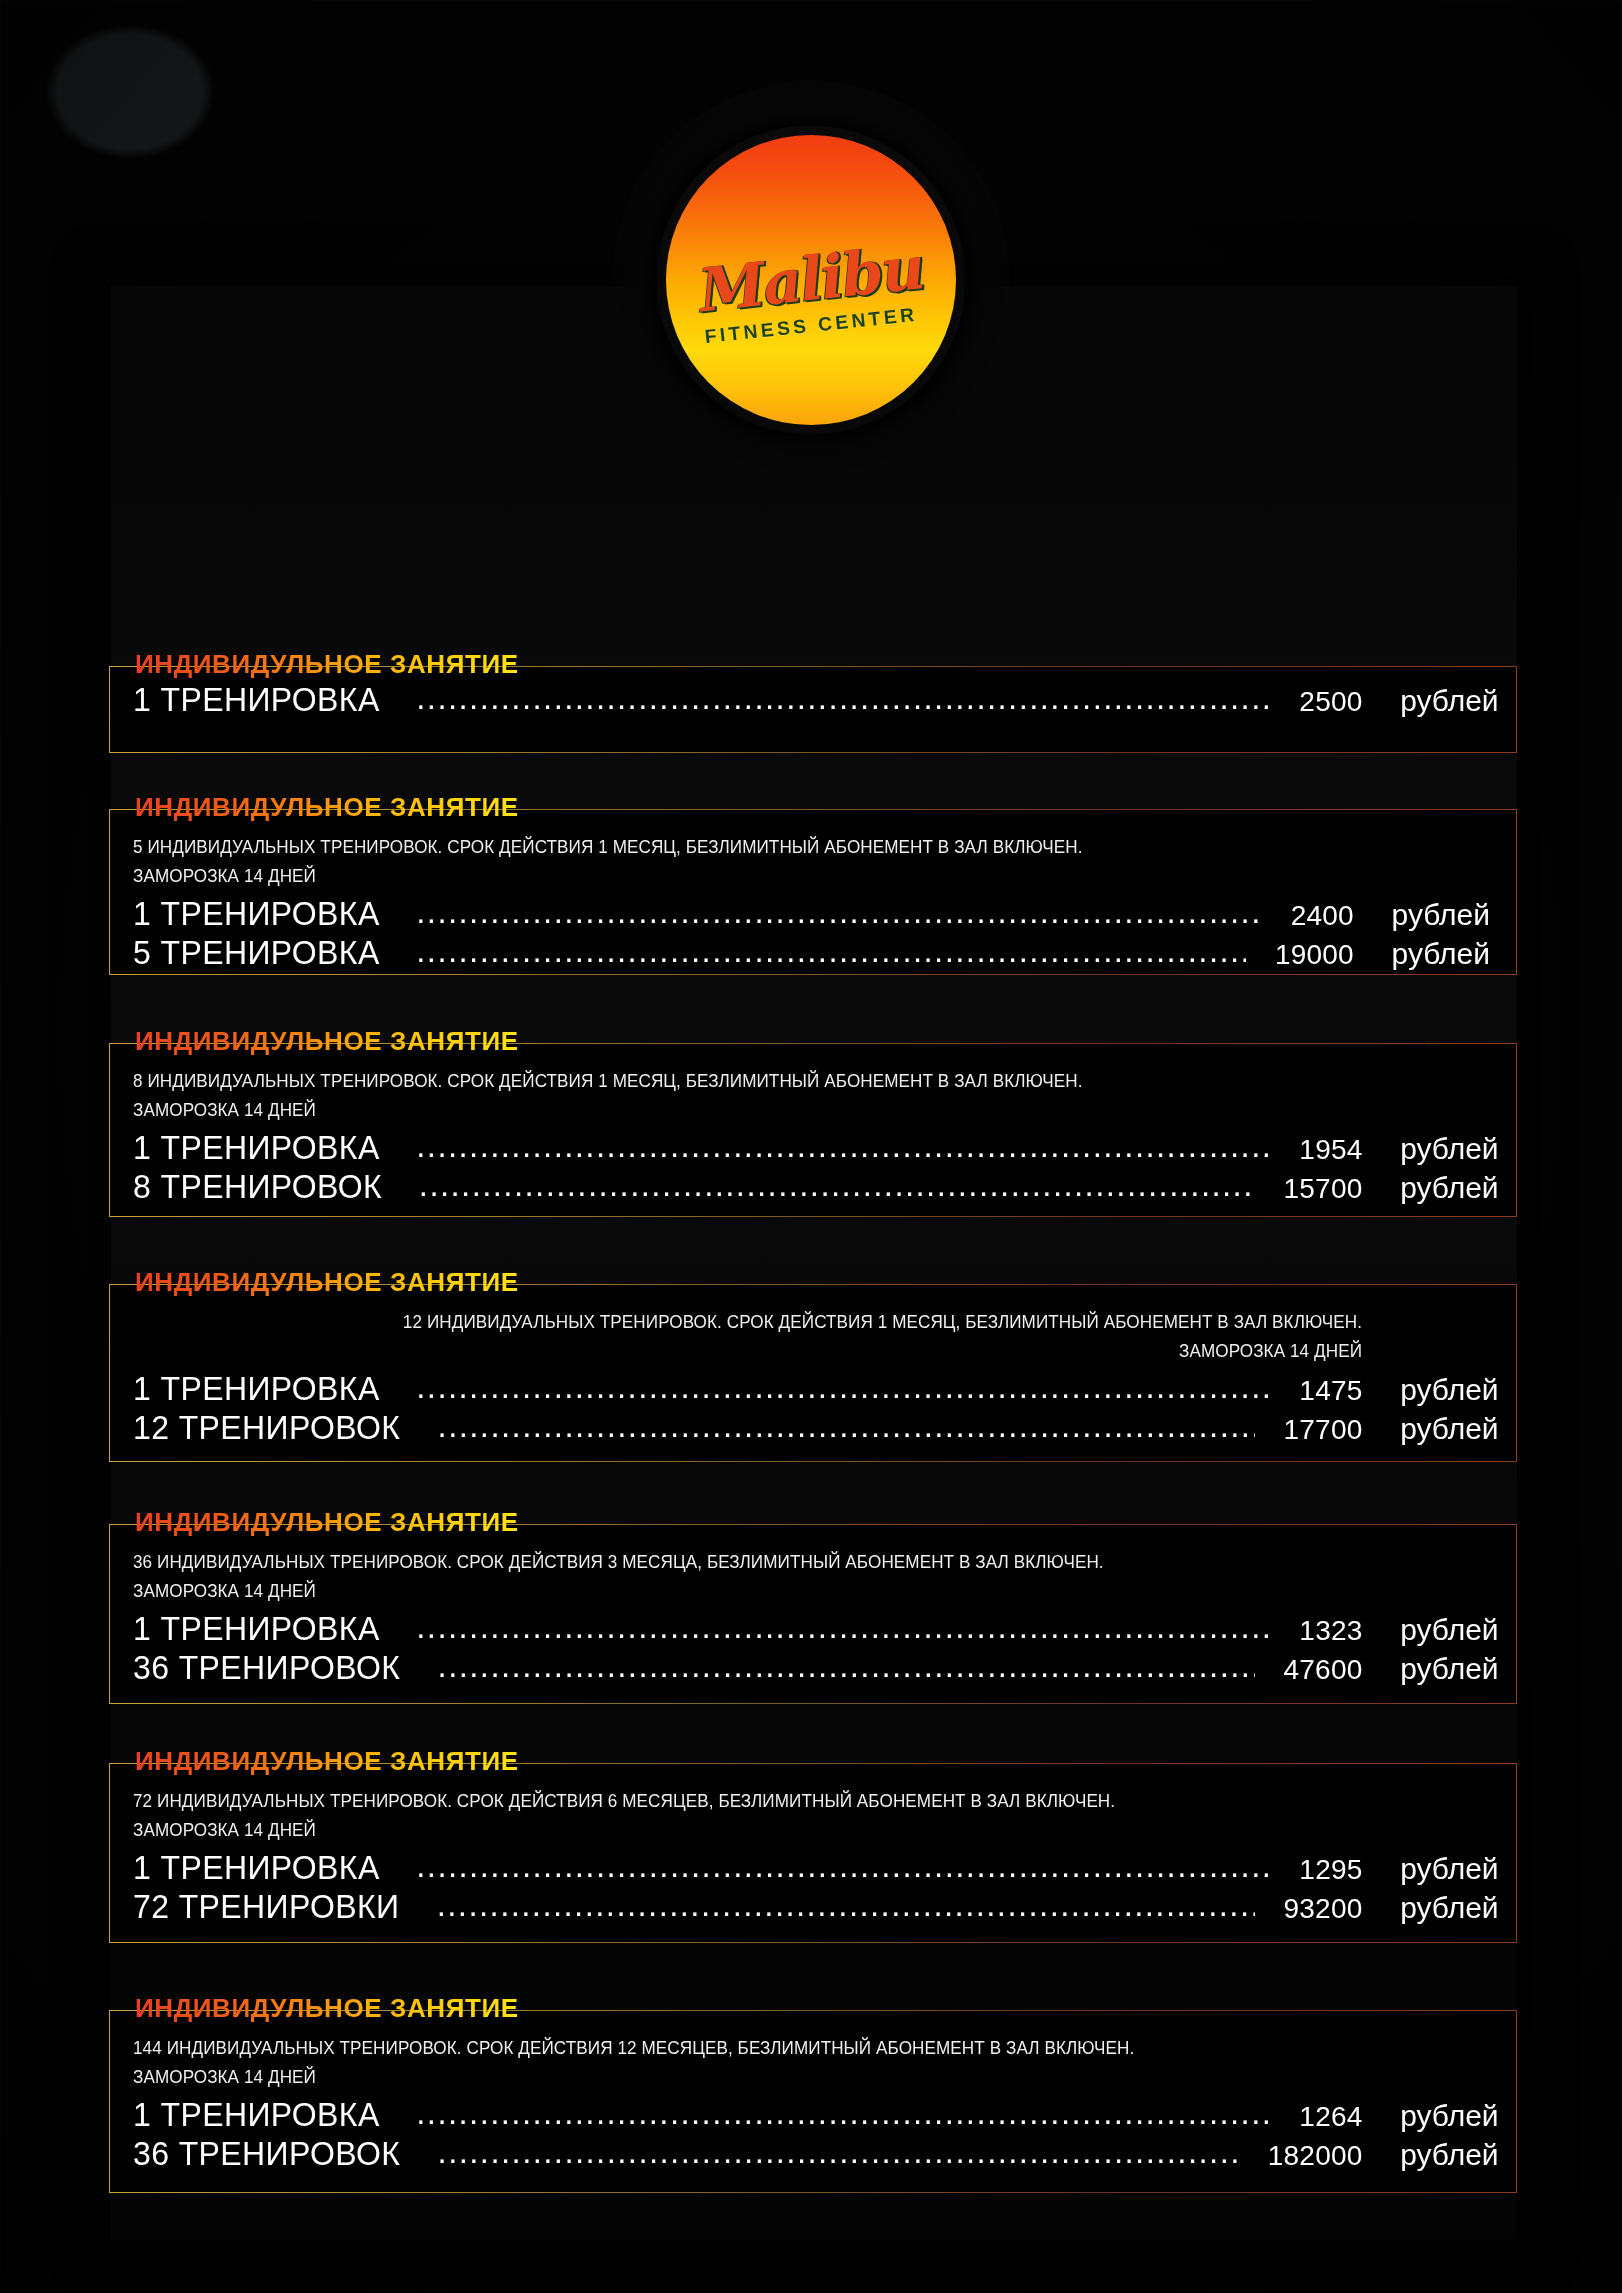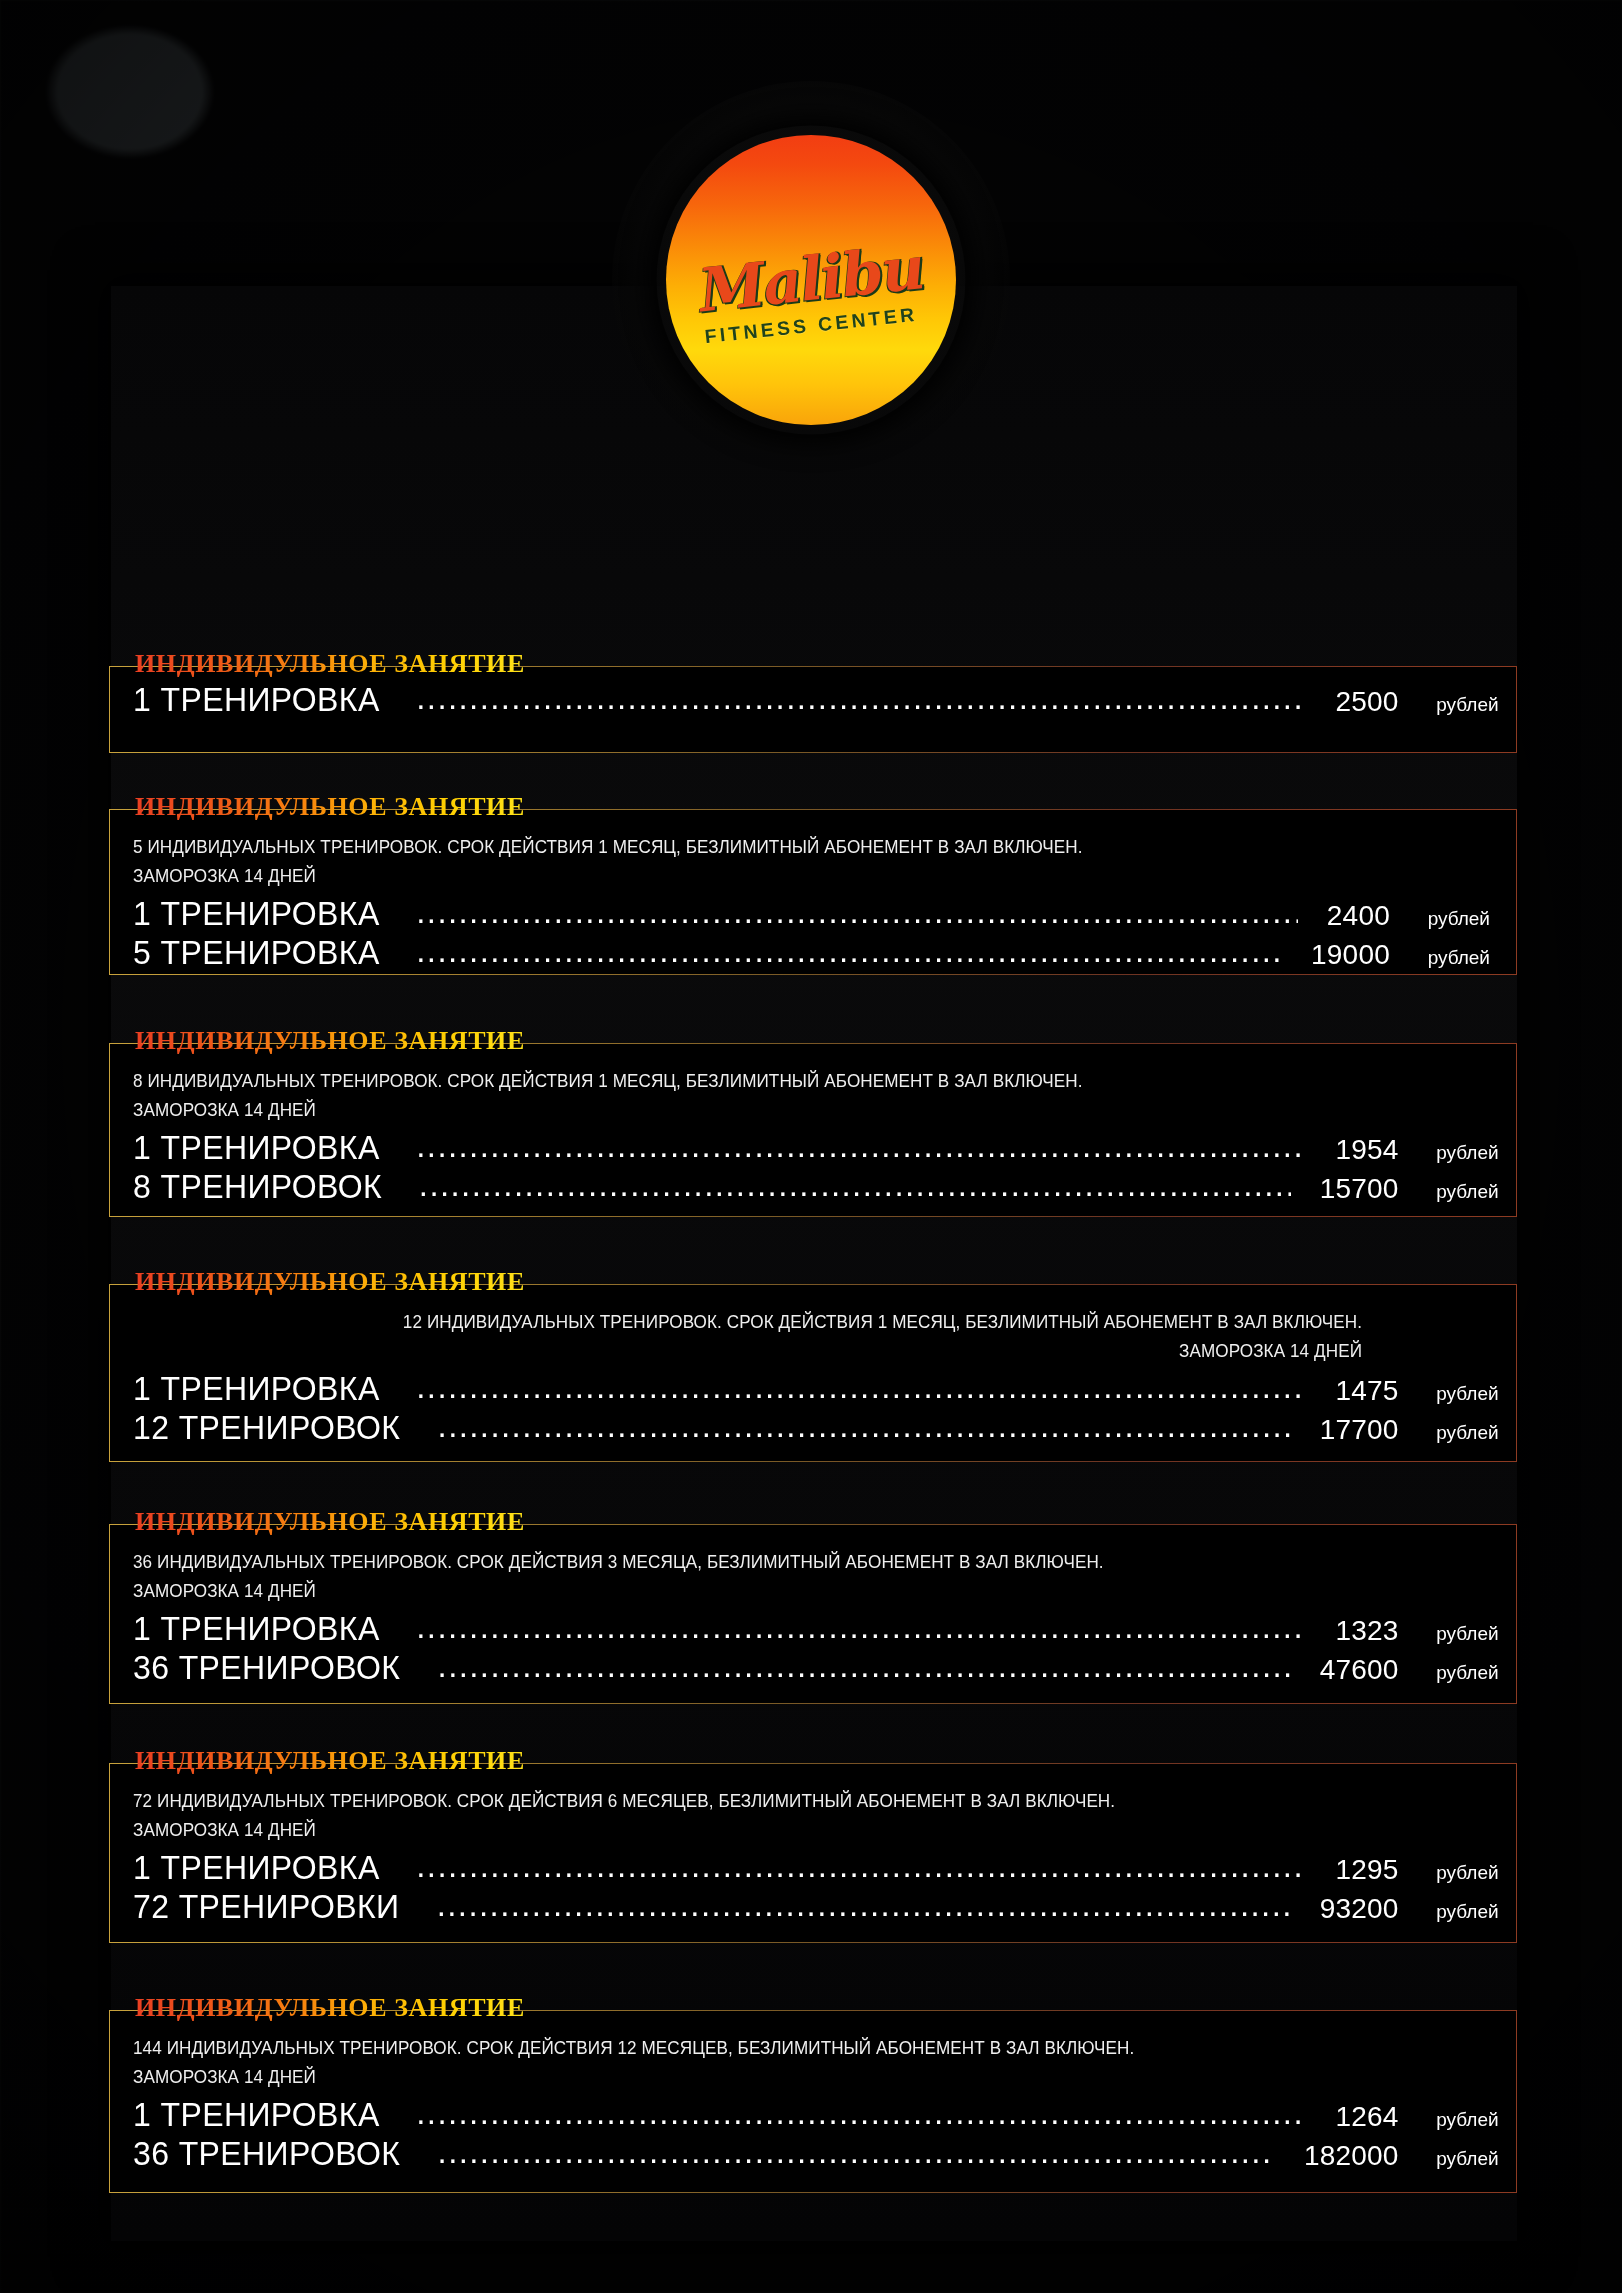--- a/index.html
+++ b/index.html
@@ -167,21 +167,21 @@
   .price-box {
     position:absolute;
     left:109px; width:1408px;
     background:#000000;
     border:1px solid transparent;
     border-image:linear-gradient(90deg,#c8a23c 0%,#b08b33 18%,#7a5a26 48%,#6e3322 72%,#8e3b22 100%) 1;
   }
   .box-head {
     position:absolute;
     left:25px; top:-18.3px;
-    font-family:Liberation Serif, serif;
+    font-family:Liberation Sans, sans-serif;
     font-weight:bold; font-size:26px;
     letter-spacing:0.6px;
     white-space:nowrap;
     background:linear-gradient(90deg,#ea3f22 0%,#ef5a18 22%,#f8870d 44%,#fdb406 62%,#ffcf02 80%,#ffe21a 100%);
     -webkit-background-clip:text; background-clip:text;
     -webkit-text-fill-color:transparent; color:transparent;
     text-shadow:none;
   }
   .box-desc {
     font-family:"Liberation Sans", sans-serif;
@@ -215,21 +215,21 @@
     min-width:0;
     position:relative;
     top:-1.9px;
   }
   .pr-amount {
     font-size:28px; font-weight:normal;
     white-space:nowrap;
     letter-spacing:0.2px;
   }
   .pr-unit {
-    font-size:19px; font-weight:normal;
+    font-size:30px; font-weight:normal;
     white-space:nowrap;
     margin-left:8.7px;
   }
 </style>
 </head>
 <body>
 
 <div id="poster">
 
   <div id="stone-texture"></div>

